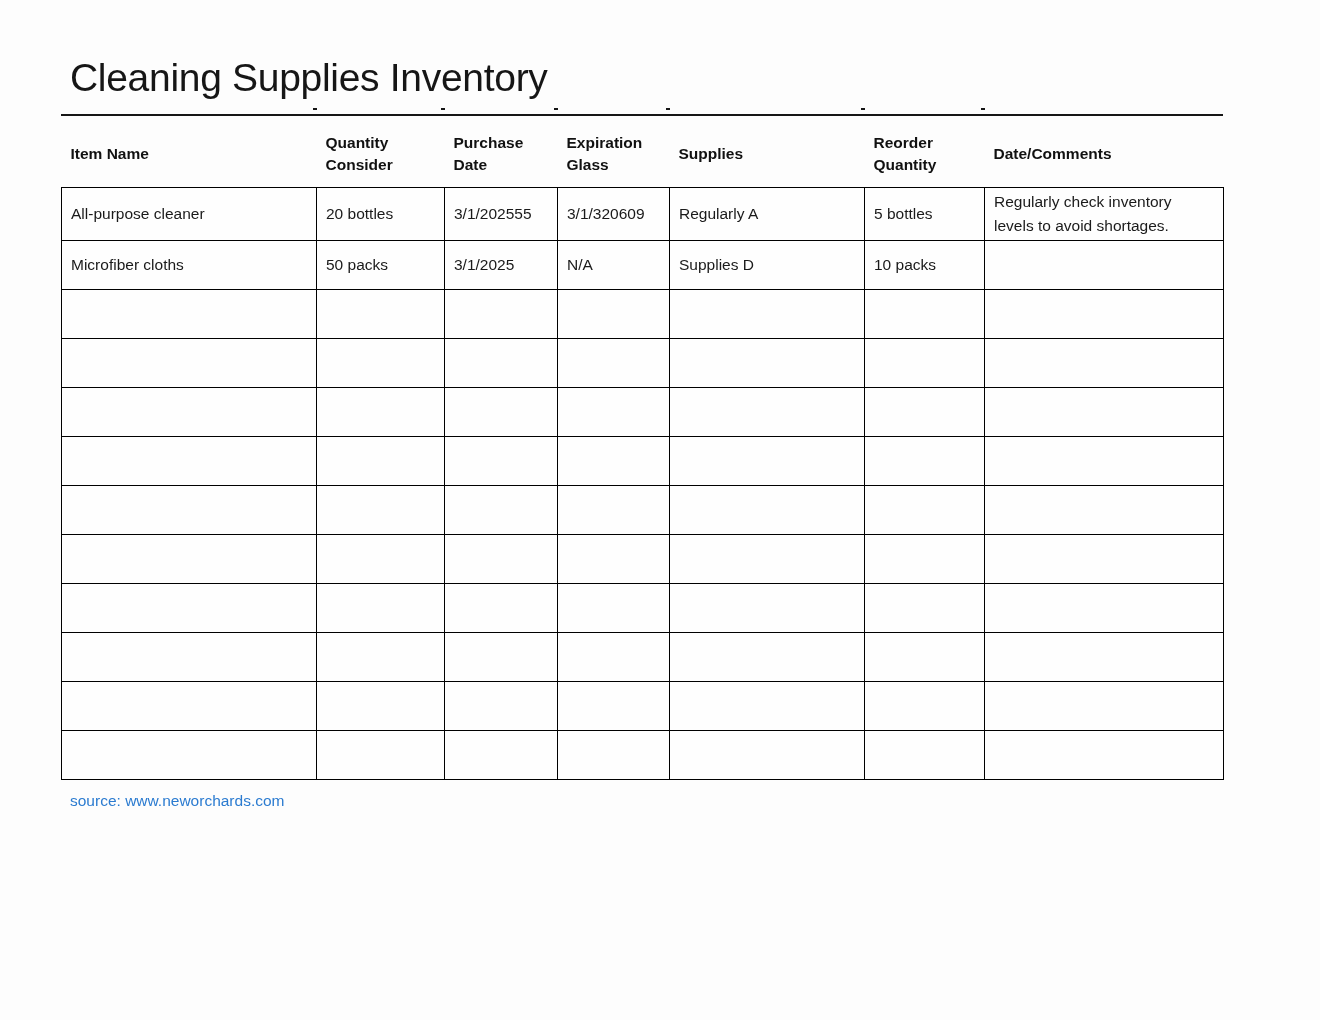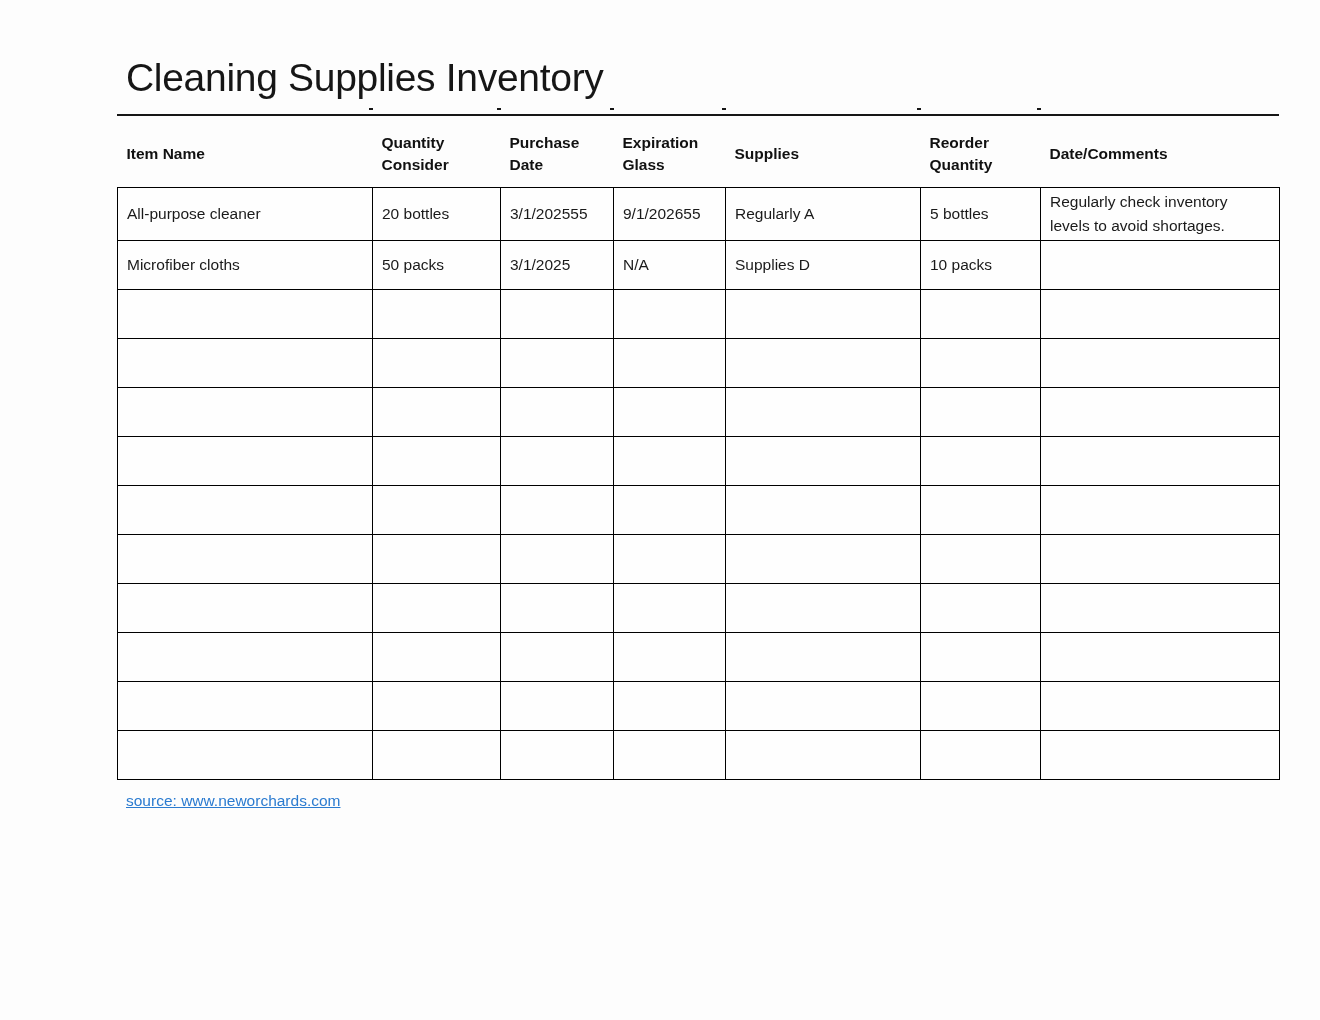--- a/index.html
+++ b/index.html
@@ -3,21 +3,21 @@
 <meta charset="utf-8">
 <style>
   * { box-sizing: border-box; margin: 0; padding: 0; }
   html, body {
     width: 1320px; height: 1020px;
     background: #fdfdfd;
     font-family: "Liberation Sans", sans-serif;
     color: #1a1a1a;
     overflow: hidden;
   }
-  .page { padding-left: 117px; padding-right: 79px; }
+  .page { padding-left: 61px; padding-right: 79px; }
   h1.doc-title {
     margin: 56px 0 0 9px;
     font-size: 39px;
     font-weight: 400;
     letter-spacing: -0.3px;
     color: #161616;
     line-height: 1.15;
   }
   .title-rule {
     position: relative;
@@ -55,21 +55,20 @@
     vertical-align: middle;
     font-size: 15.5px;
     line-height: 24px;
     padding: 2px 8px 2px 9px;
     background: #fefefe;
     overflow: hidden;
   }
   .source-row { margin: 12px 0 0 9px; }
   a.source-link {
     font-size: 15.5px;
-    text-decoration: underline;
     cursor: pointer;
   }
 </style>
 </head>
 <body style="background: rgb(253, 253, 253);">
 
 <div class="page">
 
   <h1 class="doc-title">Cleaning Supplies Inventory</h1>
 
@@ -101,21 +100,21 @@
           <th>Supplies</th>
           <th>Reorder Quantity</th>
           <th>Date/Comments</th>
         </tr>
     </thead>
     <tbody>
         <tr>
           <td>All-purpose cleaner</td>
           <td>20 bottles</td>
           <td>3/1/202555</td>
-          <td>9/1/202655</td>
+          <td>3/1/320609</td>
           <td>Regularly A</td>
           <td>5 bottles</td>
           <td>Regularly check inventory levels to avoid shortages.</td>
         </tr>
         <tr>
           <td>Microfiber cloths</td>
           <td>50 packs</td>
           <td>3/1/2025</td>
           <td>N/A</td>
           <td>Supplies D</td>

